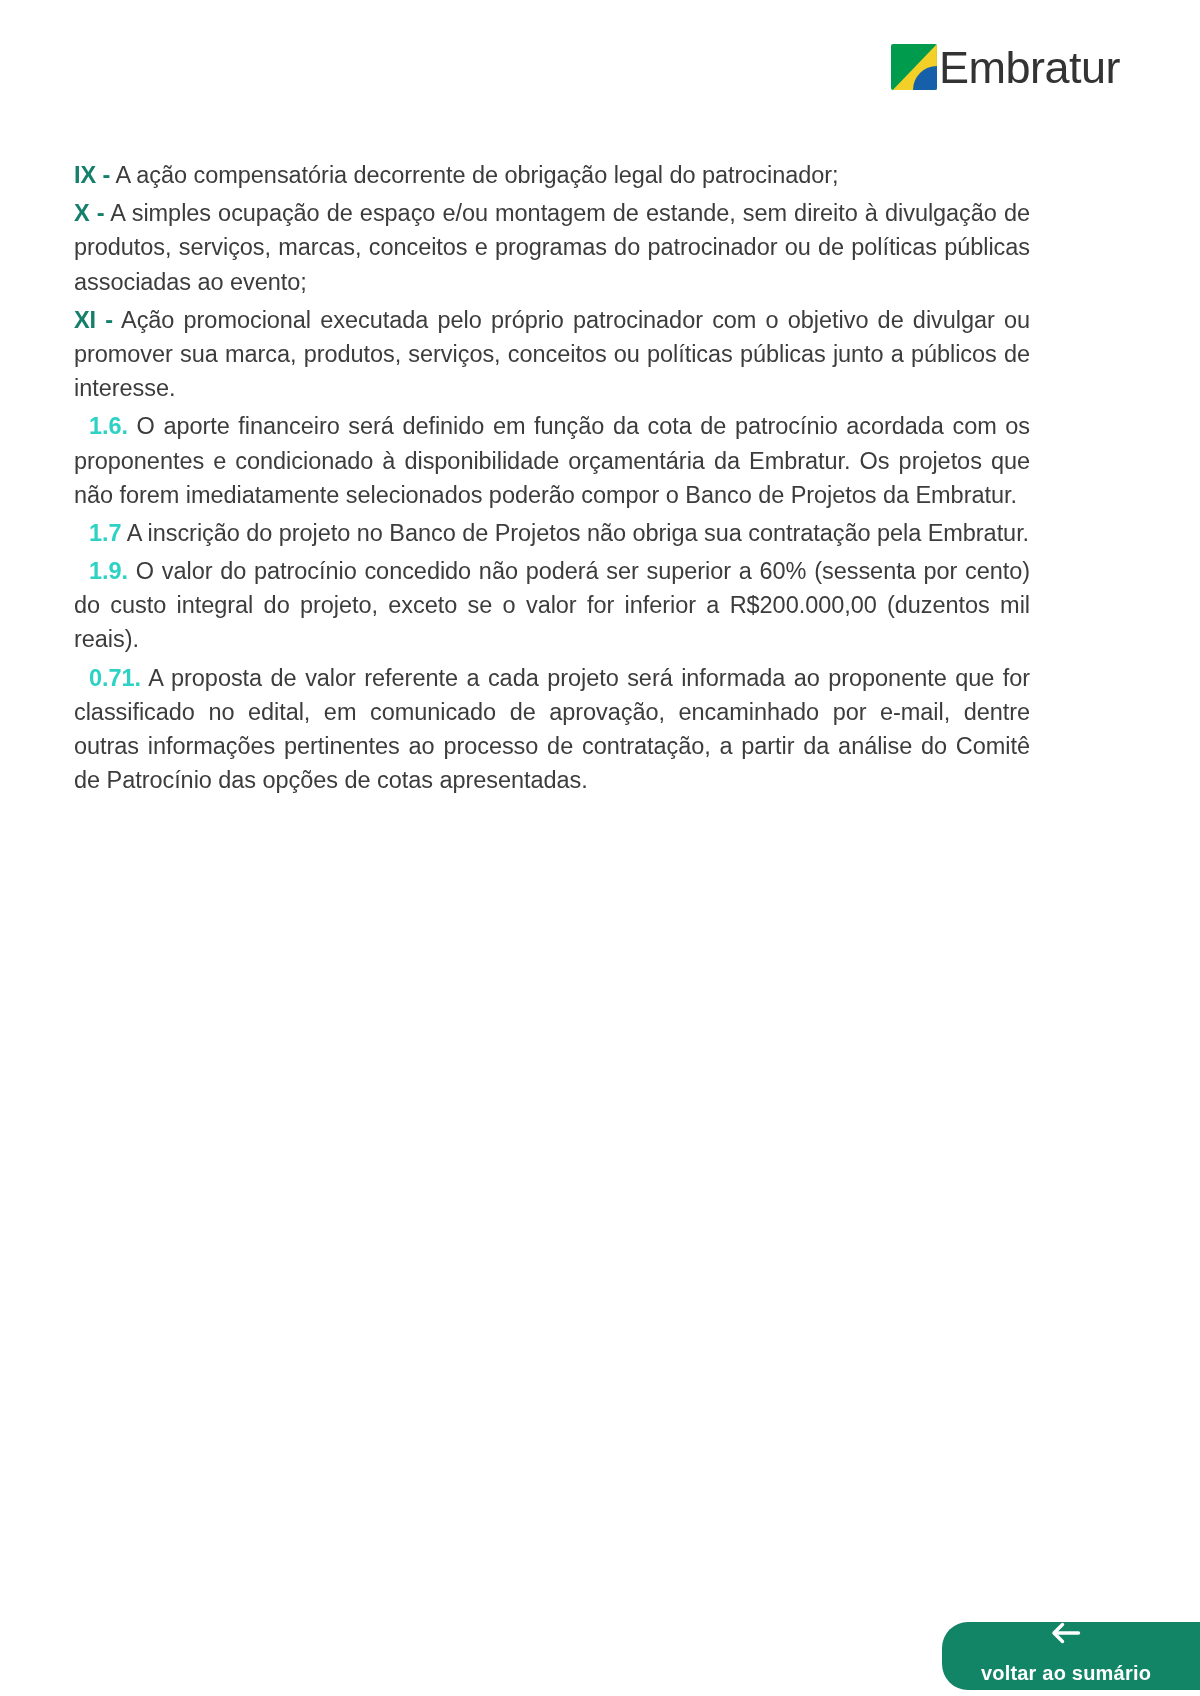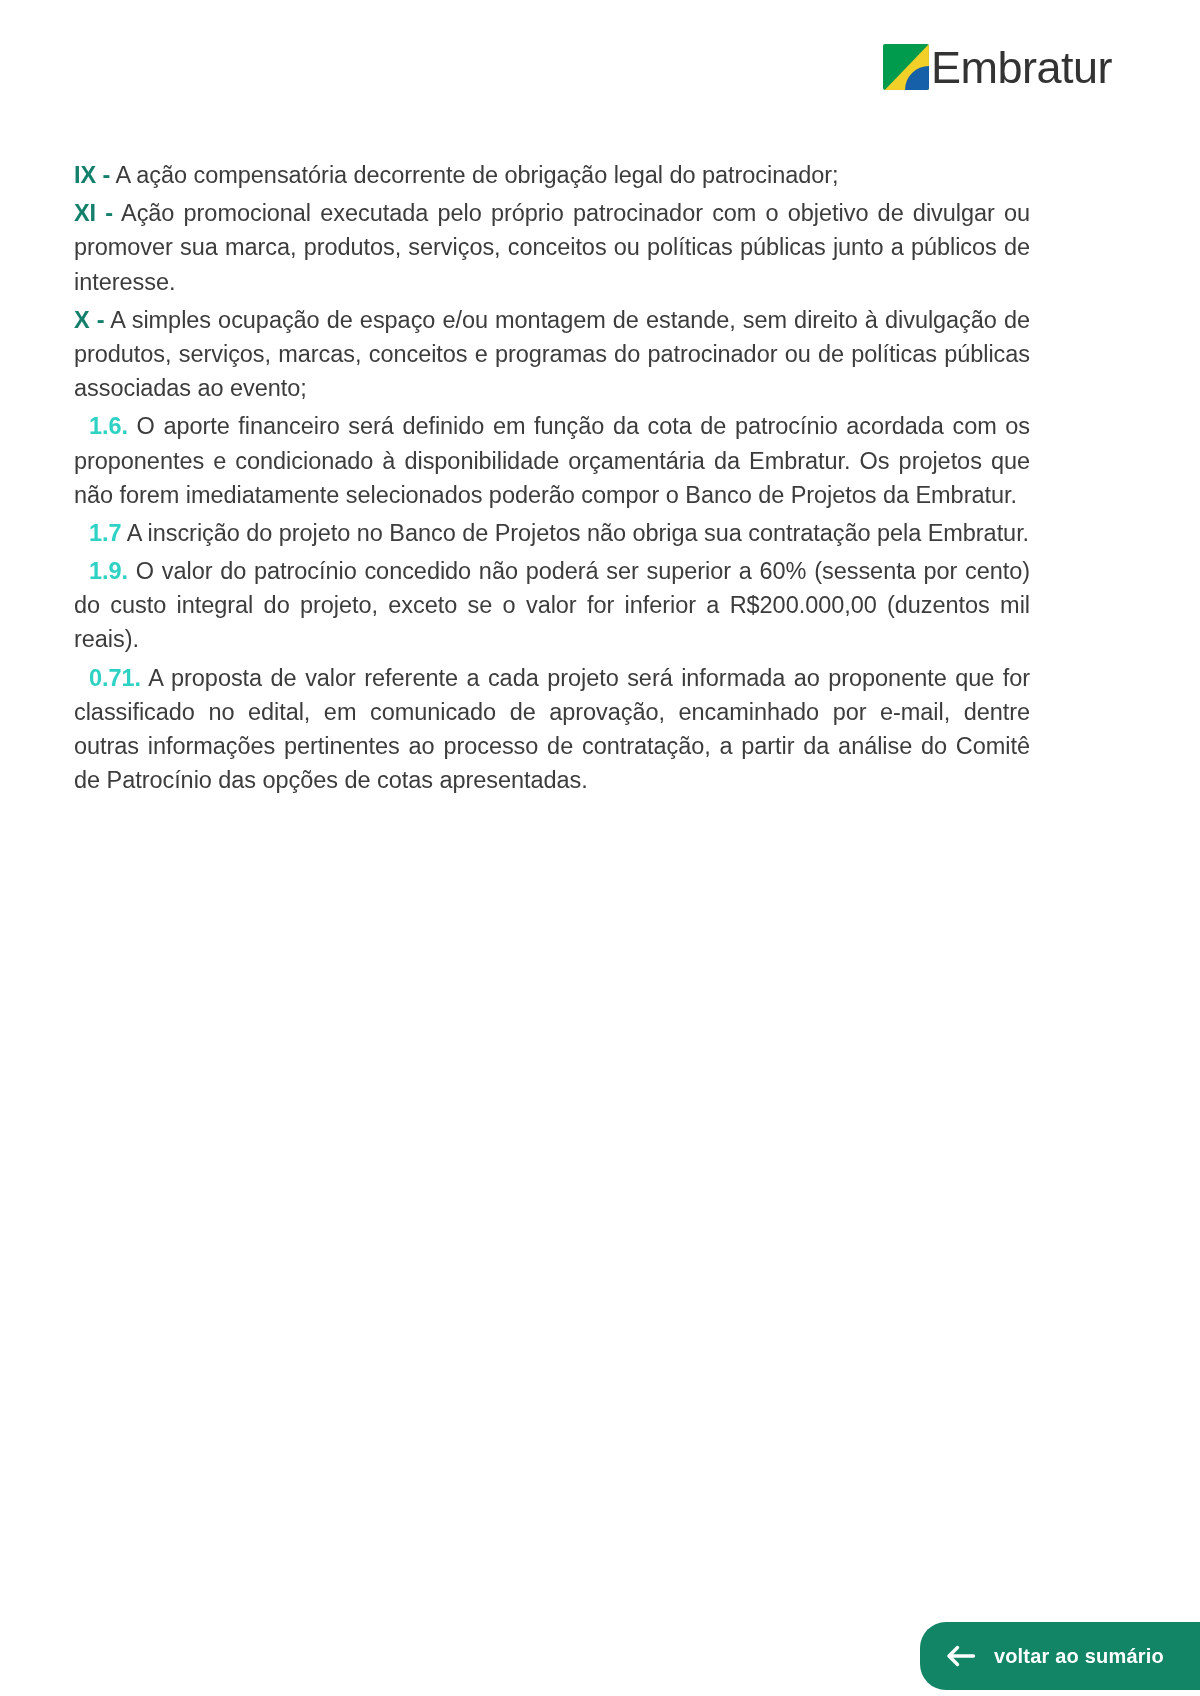--- a/index.html
+++ b/index.html
@@ -13,21 +13,21 @@
     position: relative;
     font-family: "Liberation Sans", "DejaVu Sans", sans-serif;
     color: #3a3a3a;
     overflow: hidden;
   }
 
   
   .header {
     position: absolute;
     top: 44px;
-    right: 88px;
+    right: 80px;
     display: flex;
     align-items: center;
     gap: 2px;
   }
   .logo-mark {
     width: 46px;
     height: 46px;
     position: relative;
     overflow: hidden;
     flex: 0 0 auto;
@@ -106,20 +106,21 @@
     min-width: 258px;
     padding: 0 36px 0 26px;
     background: #128566;
     border-top-left-radius: 26px;
     border-bottom-left-radius: 26px;
     display: flex;
     align-items: center;
     gap: 18px;
     color: #ffffff;
     text-decoration: none;
+    flex-direction: column;
   }
   .cta-arrow {
     display: block;
     width: 30px;
     height: 22px;
     flex: 0 0 auto;
   }
   .cta-label {
     font-size: 20px;
     font-weight: 700;
@@ -140,25 +141,25 @@
 </div>
 
 <div class="content">
 
 
   <p class="para">
     <span class="marker-roman">IX -</span><span> A ação compensatória decorrente de obrigação legal do patrocinador;</span>
   </p>
 
   <p class="para">
-    <span class="marker-roman">XI -</span><span> Ação promocional  executada pelo próprio patrocinador com o objetivo de divulgar ou promover sua marca, produtos, serviços, conceitos ou políticas públicas junto a públicos de interesse.</span>
+    <span class="marker-roman">X -</span><span> A simples ocupação de espaço e/ou montagem de estande, sem direito à divulgação de produtos, serviços, marcas, conceitos e programas do patrocinador ou de políticas públicas associadas ao evento;</span>
   </p>
 
   <p class="para">
-    <span class="marker-roman">X -</span><span> A simples ocupação de espaço e/ou montagem de estande, sem direito à divulgação de produtos, serviços, marcas, conceitos e programas do patrocinador ou de políticas públicas associadas ao evento;</span>
+    <span class="marker-roman">XI -</span><span> Ação promocional  executada pelo próprio patrocinador com o objetivo de divulgar ou promover sua marca, produtos, serviços, conceitos ou políticas públicas junto a públicos de interesse.</span>
   </p>
 
   <p class="para gap-lg">
     <span class="marker-num">1.6.</span><span> O aporte financeiro será definido em função da cota de patrocínio acordada com os proponentes e condicionado à disponibilidade orçamentária da Embratur. Os projetos que não forem imediatamente selecionados poderão compor o Banco de Projetos da Embratur.</span>
   </p>
 
   <p class="para gap-md">
     <span class="marker-num">1.7</span><span> A inscrição do projeto no Banco de Projetos não obriga sua contratação pela Embratur.</span>
   </p>
 

